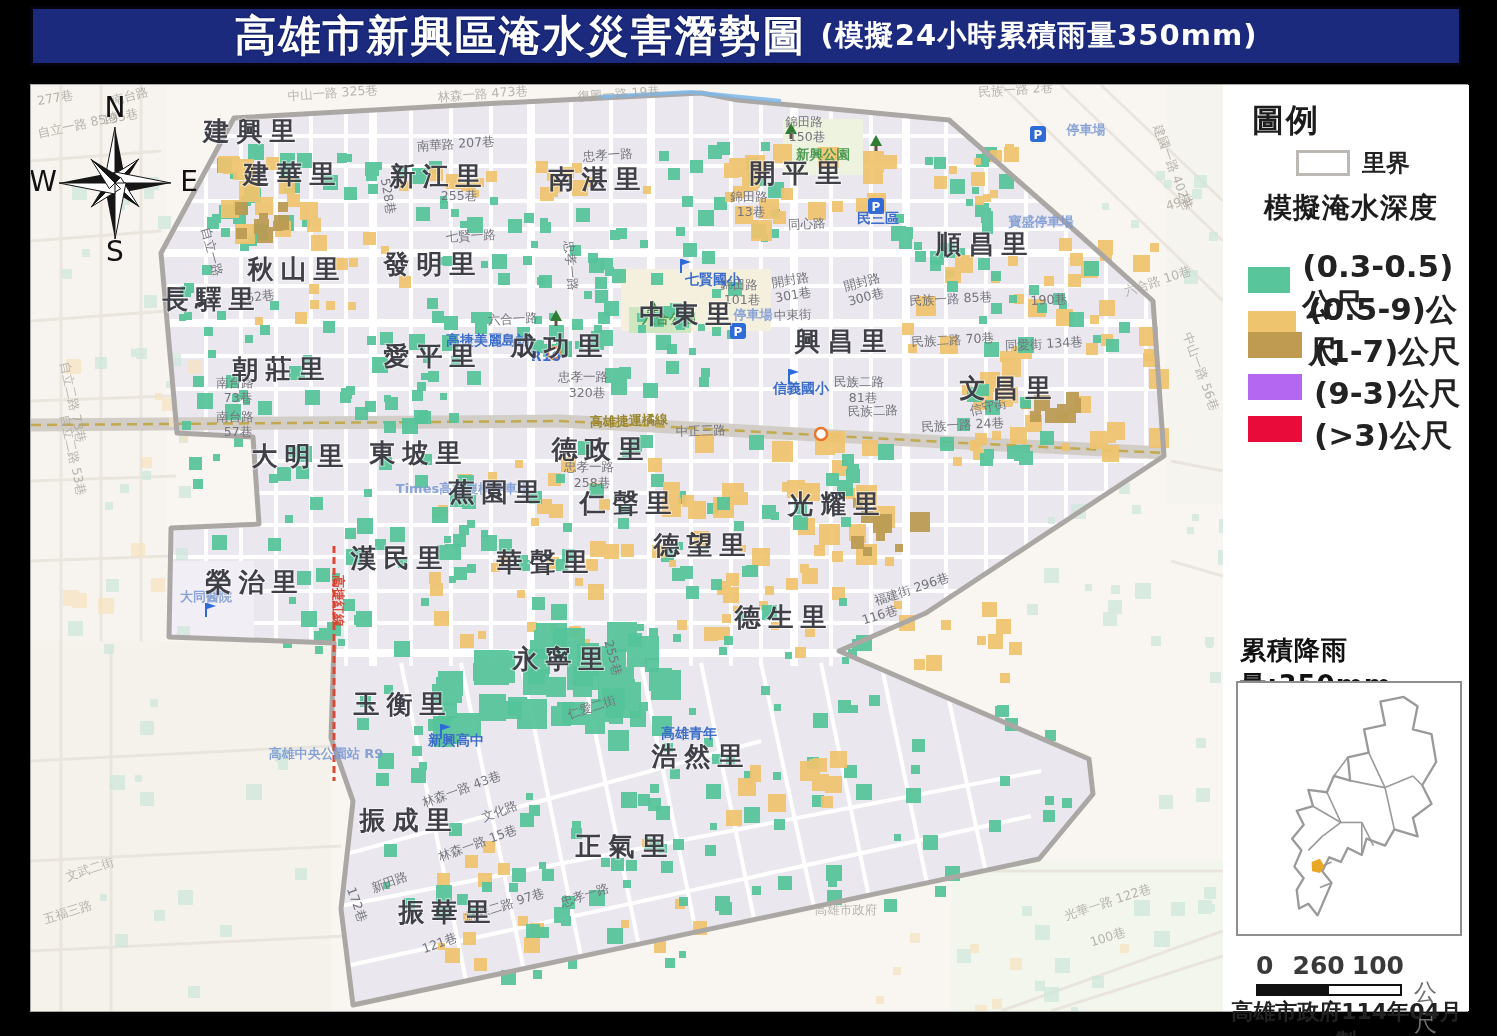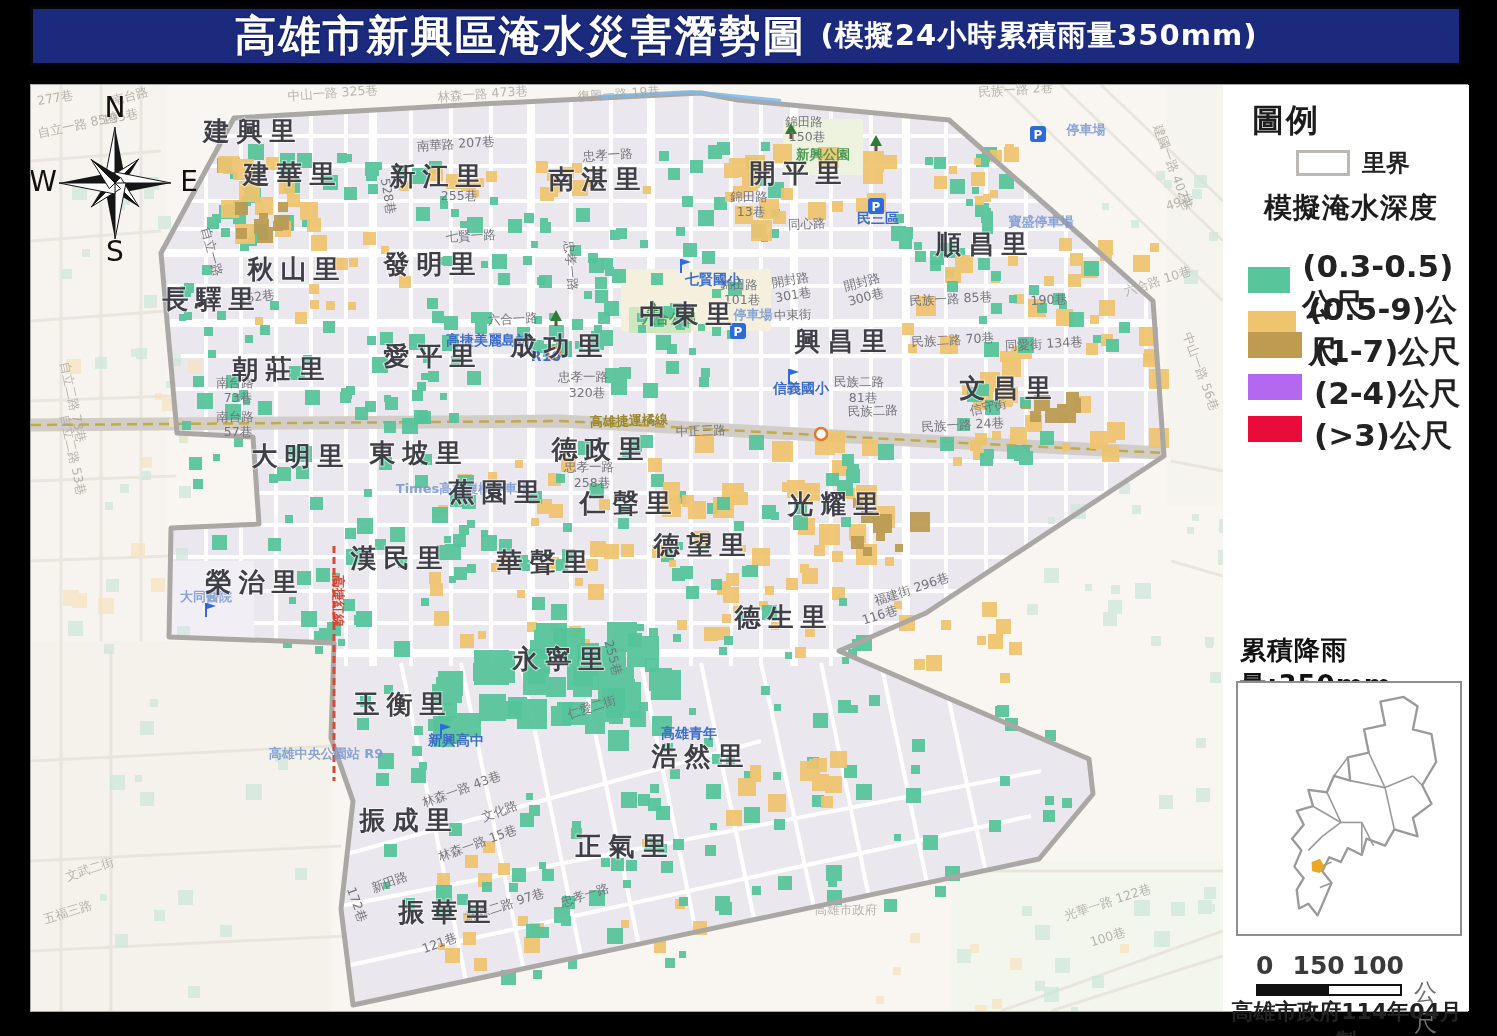--- a/index.html
+++ b/index.html
@@ -1367,21 +1367,21 @@
       <div class="lg-row" style="top:189px">
         <span class="sw" style="background: rgb(239, 196, 111);"></span>
         <span class="lg-label">(0.5-9)公尺</span>
       </div>
       <div class="lg-row" style="top:231px">
         <span class="sw" style="background: rgb(191, 155, 81);"></span>
         <span class="lg-label">(1-7)公尺</span>
       </div>
       <div class="lg-row" style="top:273px">
         <span class="sw" style="background: rgb(180, 103, 241);"></span>
-        <span class="lg-label">(2-4)公尺</span>
+        <span class="lg-label">(9-3)公尺</span>
       </div>
       <div class="lg-row" style="top:315px">
         <span class="sw" style="background: rgb(233, 12, 58);"></span>
         <span class="lg-label">(&gt;3)公尺</span>
       </div>
 
       <div class="rain">累積降雨量:350mm</div>
 
       <div class="inset">
         <svg id="inset-svg" width="222" height="251" viewBox="0 0 85 108">
@@ -1401,21 +1401,21 @@
             <line x1="30" y1="88" x2="35" y2="86" stroke="#9a9a9a" stroke-width="0.7"></line>
             <line x1="58" y1="45" x2="62" y2="63" stroke="#9a9a9a" stroke-width="0.7"></line>
             <line x1="70" y1="40" x2="74" y2="44" stroke="#9a9a9a" stroke-width="0.7"></line>
             <polygon points="26.4,77 30,75.6 32,79 30,81.8 26.6,81" fill="#e8a825"></polygon>
           </svg>
       </div>
 
       <div class="sbar">
         <div class="sbar-ticks">
           <span>0</span>
-          <span>150</span>
+          <span>260</span>
           <span>100</span>
         </div>
         <div class="sbar-bar">
           <div class="sbar-fill"></div>
         </div>
         <div class="sbar-unit">公尺</div>
       </div>
 
       <div class="credit">高雄市政府114年04月製</div>
     </div>

